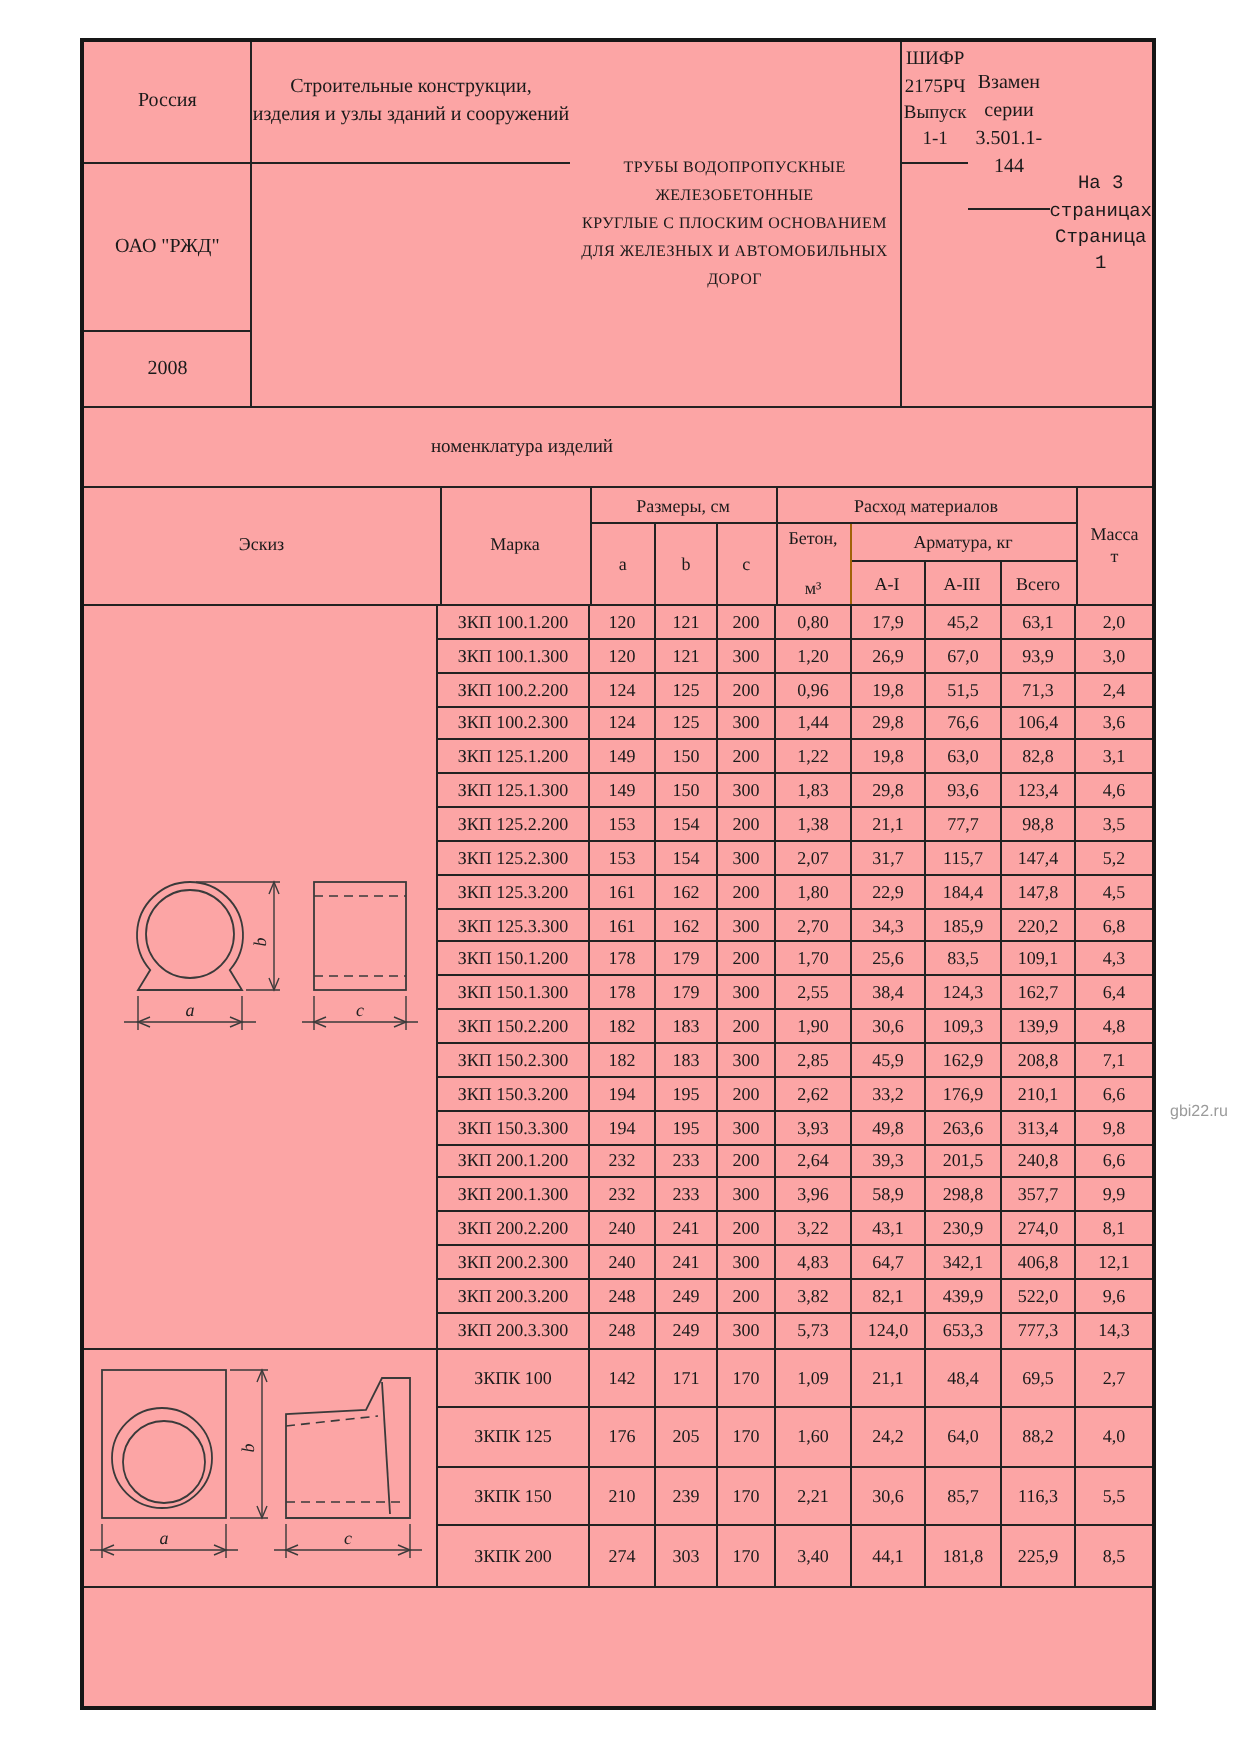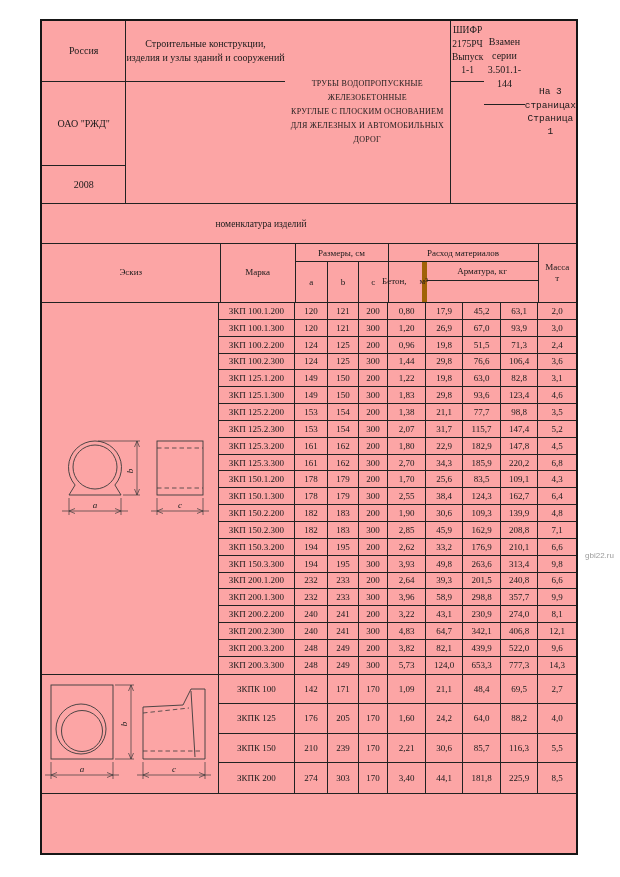--- a/index.html
+++ b/index.html
@@ -42,21 +42,21 @@
   .ch-eskiz{width:181px;border-right:1px solid #222;}
   .ch-marka{width:76px;border-right:1px solid #222;}
   .ch-sizes{width:93px;border-right:1px solid #222;display:flex;flex-direction:column;}
   .ch-rashod{width:150px;border-right:1px solid #222;display:flex;flex-direction:column;}
   .ch-massa{width:38px;}
   .cap{height:18px;border-bottom:1px solid #222;display:flex;align-items:center;justify-content:center;}
   .subrow{flex:1;display:flex;}
   .sz{width:33px;border-right:1px solid #222;display:flex;align-items:center;justify-content:center;}
   .sz.b{width:31px;}
   .sz.c{width:29px;border-right:none;}
-  .beton{width:38px;border-right:5px solid #a16207;display:flex;flex-direction:row;
+  .beton{width:38px;border-right:1px solid #a16207;display:flex;flex-direction:column;
     align-items:center;justify-content:center;line-height:1.3;gap:13px;}
   .armatura{width:112px;display:flex;flex-direction:column;}
   .cap2{height:19px;border-bottom:1px solid #222;display:flex;align-items:center;justify-content:center;}
   .arow{flex:1;display:flex;}
   .ar{width:37px;border-right:1px solid #222;display:flex;align-items:center;justify-content:center;}
   .ar.aiii{width:38px;}
   .ar.vsego{width:37px;border-right:none;}
 
   
   .data-section{display:flex;border-bottom:1px solid #222;}
@@ -143,20 +143,25 @@
     </div>
     <div class="ch-rashod">
       <div class="cap">Расход материалов</div>
       <div class="subrow">
         <div class="beton">
           <span>Бетон,</span>
           <span>м³</span>
         </div>
         <div class="armatura">
           <div class="cap2">Арматура, кг</div>
+          <div class="arow">
+            <div class="ar">А-I</div>
+            <div class="ar aiii">А-III</div>
+            <div class="ar vsego">Всего</div>
+          </div>
         </div>
       </div>
     </div>
     <div class="ch ch-massa">
       <span>Масса</span>
       <span>т</span>
     </div>
   </div>
 
   <div class="data-section">
@@ -280,21 +285,21 @@
           <div class="cell">5,2</div>
         </div>
 
         <div class="drow">
           <div class="cell">ЗКП 125.3.200</div>
           <div class="cell">161</div>
           <div class="cell">162</div>
           <div class="cell">200</div>
           <div class="cell">1,80</div>
           <div class="cell">22,9</div>
-          <div class="cell">182,9</div>
+          <div class="cell">184,4</div>
           <div class="cell">147,8</div>
           <div class="cell">4,5</div>
         </div>
 
         <div class="drow">
           <div class="cell">ЗКП 125.3.300</div>
           <div class="cell">161</div>
           <div class="cell">162</div>
           <div class="cell">300</div>
           <div class="cell">2,70</div>

